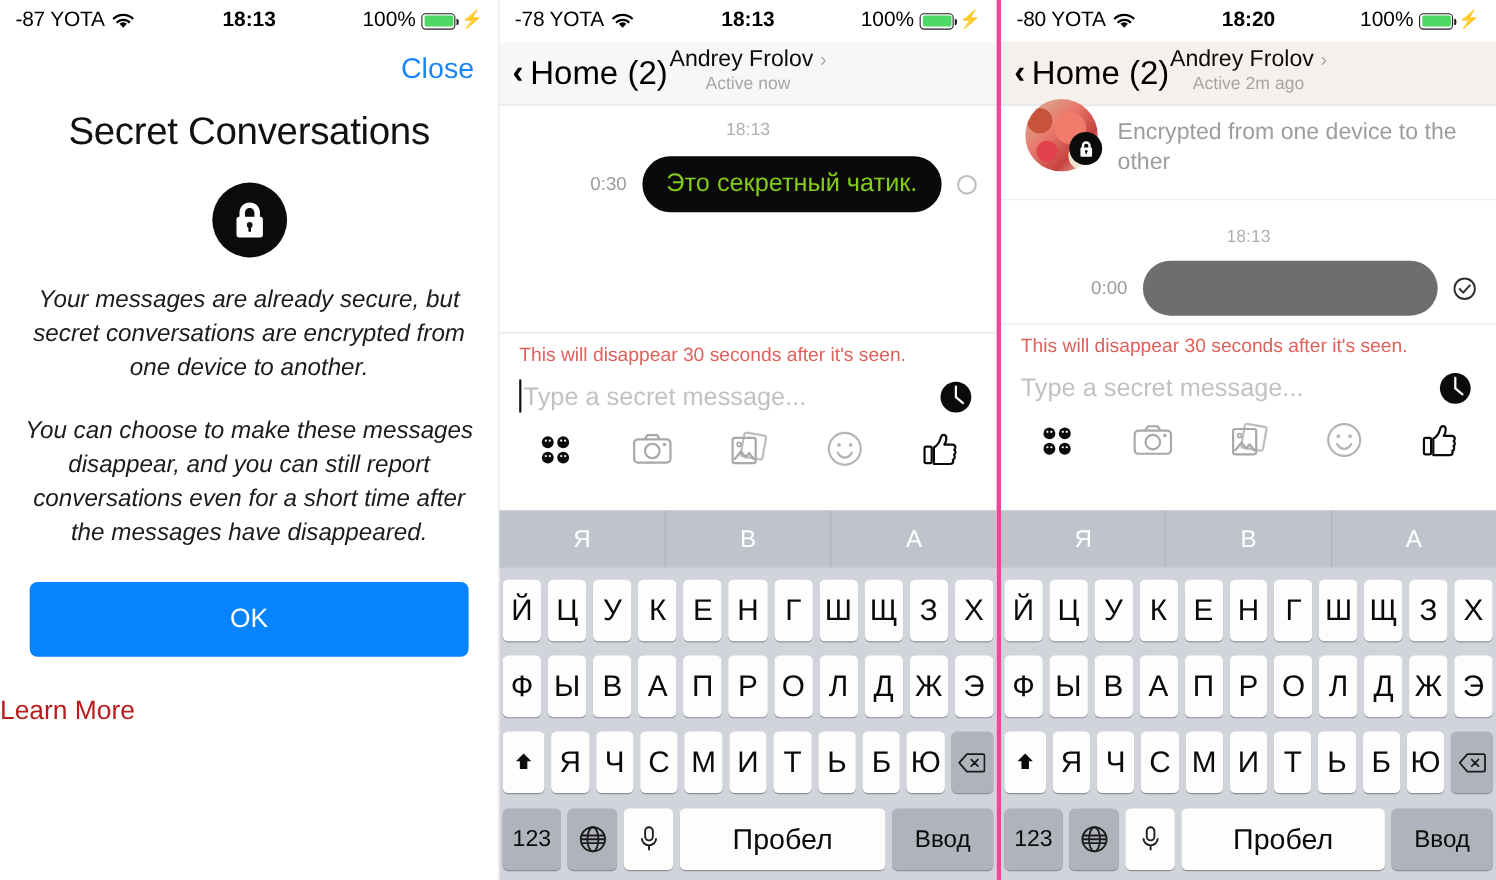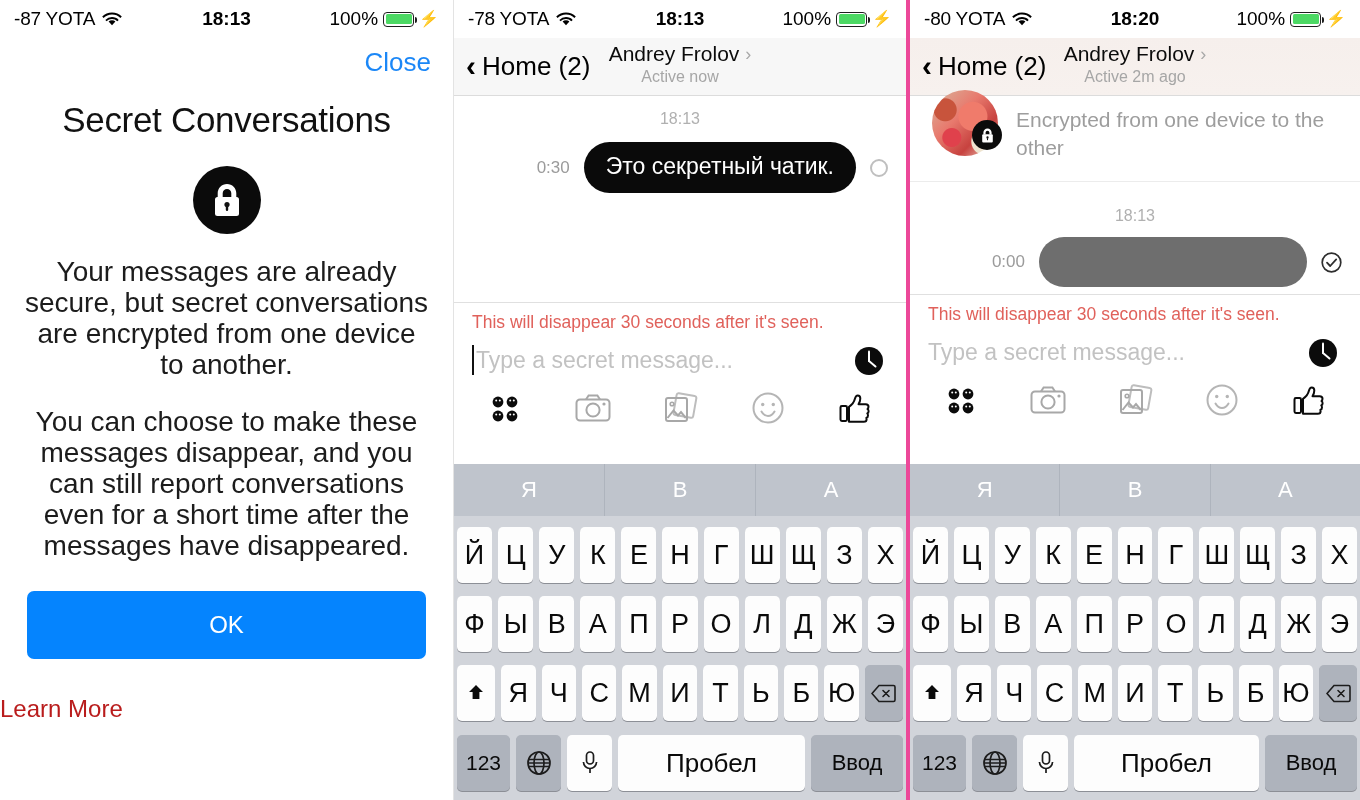--- a/index.html
+++ b/index.html
@@ -43,56 +43,56 @@
   
   .close-row { height: 48px; display: flex; align-items: center; justify-content: flex-end; padding-right: 22px; }
   .close-link { color: #1b87f7; font-size: 26px; }
   .sc-title { text-align: center; font-size: 35px; font-weight: 400; color: #111; margin-top: 14px; letter-spacing: -.3px; }
   .sc-lock-wrap { display: flex; justify-content: center; margin-top: 26px; }
   .lock-circle {
     width: 68px; height: 68px; border-radius: 50%; background: #0b0b0b;
     display: flex; align-items: center; justify-content: center;
   }
   .sc-body {
-    text-align: center; font-size: 28px; line-height: 31px;
-    color: #1c1c1c; padding: 0 22px; margin-top: 22px;
+    text-align: center; font-size: 22px; line-height: 31px;
+    color: #1c1c1c; padding: 0 22px; margin-top: 22px; font-style: italic;
   }
   .sc-body2 { margin-top: 26px; }
   .ok-btn {
     margin: 30px 27px 0 27px; height: 68px; border-radius: 7px;
     background: #0584fe; color: #fff; font-size: 24px;
     display: flex; align-items: center; justify-content: center;
   }
   .learn-more { text-align: left; margin-top: 36px; color: #b91c1c; font-size: 24px; }
 
   
   .navbar {
     height: 58px; display: flex; align-items: center;
     background: #f7f7f7; border-bottom: 1px solid #dcdcdc;
     position: relative; padding: 0 12px;
   }
   .navbar.tinted { background: linear-gradient(180deg,#f6efec 0%, #f7f1ee 100%); }
   .nav-back { display: flex; align-items: center; gap: 6px; color: #000; }
   .nav-back .chev { font-size: 30px; font-weight: bold; line-height: 1; margin-top: -2px; }
-  .nav-back .lbl { font-size: 26px; }
+  .nav-back .lbl { font-size: 30px; }
   .nav-center {
     position: absolute; left: 0; right: 0; top: 4px;
     display: flex; flex-direction: column; align-items: center; pointer-events: none; text-align: center;
   }
   .nav-name { font-size: 21px; color: #0b0b0b; display: flex; align-items: center; gap: 6px; }
   .nav-name .arw { color: #a9a9a9; font-size: 18px; }
   .nav-sub { font-size: 16px; color: #a6a6a6; margin-top: 2px; }
 
   
   .chat { position: relative; background: #fff; }
   .chat-ts { text-align: center; font-size: 16px; color: #b0b0b0; }
   .msg-row { display: flex; align-items: center; justify-content: flex-end; gap: 14px; padding: 0 18px 0 0; }
   .msg-timer { font-size: 17px; color: #9b9b9b; }
   .bubble {
-    background: #0a0a0a; color: #ffffff; border-radius: 28px;
+    background: #0a0a0a; color: #84cc16; border-radius: 28px;
     padding: 11px 22px 13px 22px; font-size: 23px; max-width: 300px;
   }
   .bubble.blank { background: #6e6e6e; width: 268px; height: 50px; padding: 0; border-radius: 25px; }
   .tick-open { width: 18px; height: 18px; border: 2px solid #bfbfbf; border-radius: 50%; flex: 0 0 auto; }
   .tick-check { width: 21px; height: 21px; flex: 0 0 auto; }
 
   
   .enc-row { display: flex; align-items: flex-start; gap: 18px; padding: 8px 16px 0 22px; }
   .avatar-wrap { position: relative; width: 66px; height: 66px; flex: 0 0 auto; margin-top: -14px; }
   .avatar {

